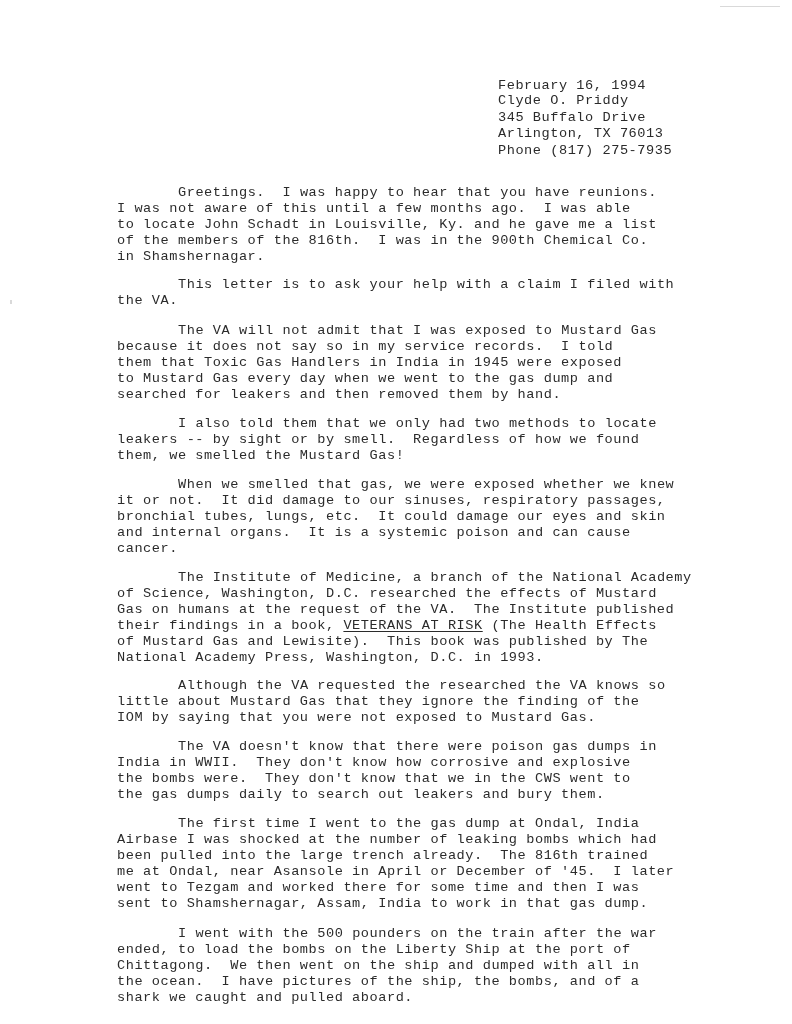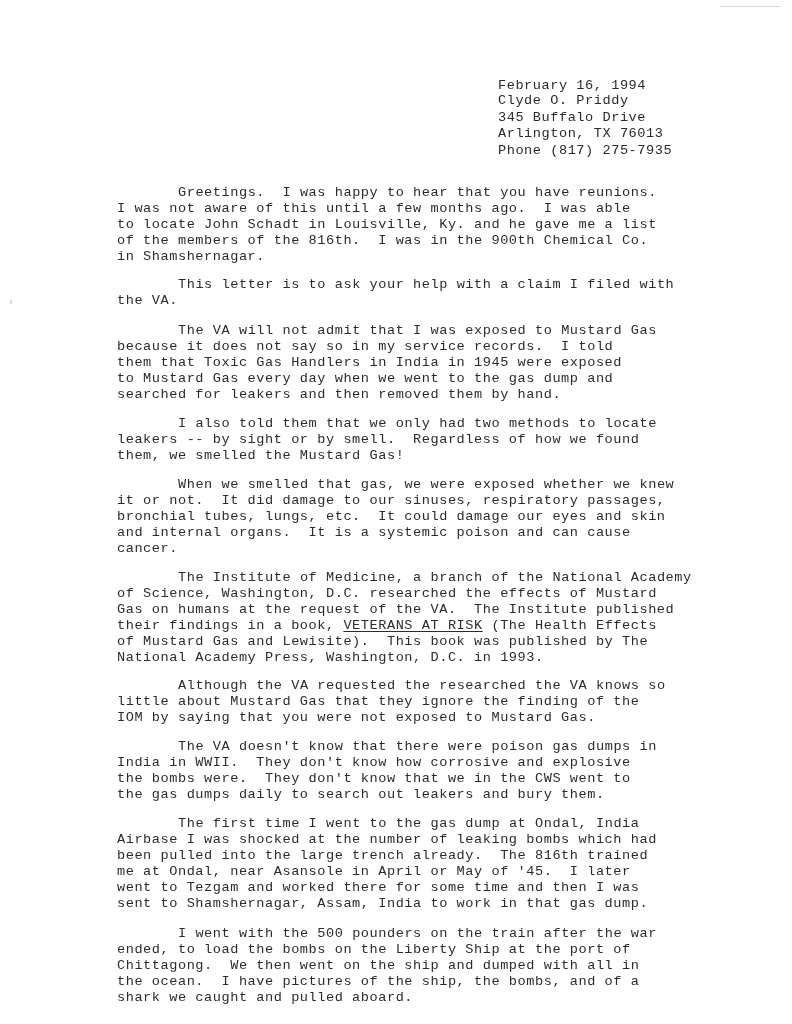--- a/index.html
+++ b/index.html
@@ -83,21 +83,21 @@
     <div class="line indent" style="top:739px">The VA doesn't know that there were poison gas dumps in</div>
     <div class="line body-line" style="top:755px">India in WWII.  They don't know how corrosive and explosive</div>
     <div class="line body-line" style="top:771px">the bombs were.  They don't know that we in the CWS went to</div>
     <div class="line body-line" style="top:787px">the gas dumps daily to search out leakers and bury them.</div>
   </div>
 
   <div>
     <div class="line indent" style="top:816px">The first time I went to the gas dump at Ondal, India</div>
     <div class="line body-line" style="top:832px">Airbase I was shocked at the number of leaking bombs which had</div>
     <div class="line body-line" style="top:848px">been pulled into the large trench already.  The 816th trained</div>
-    <div class="line body-line" style="top:864px">me at Ondal, near Asansole in April or May of '45.  I later</div>
+    <div class="line body-line" style="top:864px">me at Ondal, near Asansole in April or December of '45.  I later</div>
     <div class="line body-line" style="top:880px">went to Tezgam and worked there for some time and then I was</div>
     <div class="line body-line" style="top:896px">sent to Shamshernagar, Assam, India to work in that gas dump.</div>
   </div>
 
   <div>
     <div class="line indent" style="top:926px">I went with the 500 pounders on the train after the war</div>
     <div class="line body-line" style="top:942px">ended, to load the bombs on the Liberty Ship at the port of</div>
     <div class="line body-line" style="top:958px">Chittagong.  We then went on the ship and dumped with all in</div>
     <div class="line body-line" style="top:974px">the ocean.  I have pictures of the ship, the bombs, and of a</div>
     <div class="line body-line" style="top:990px">shark we caught and pulled aboard.</div>

